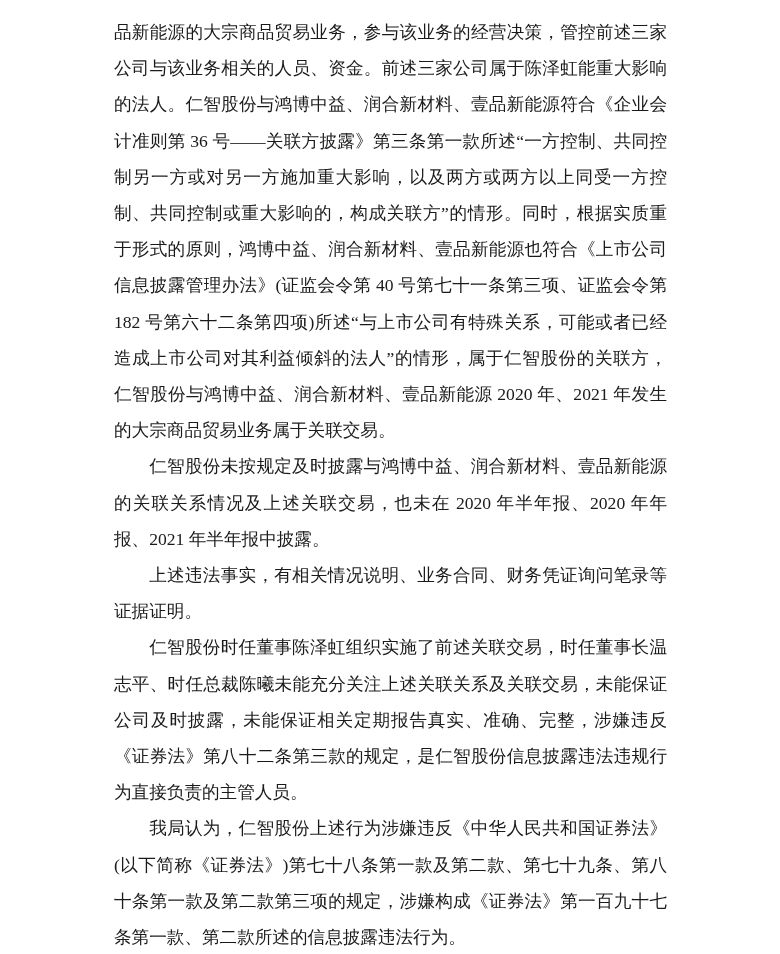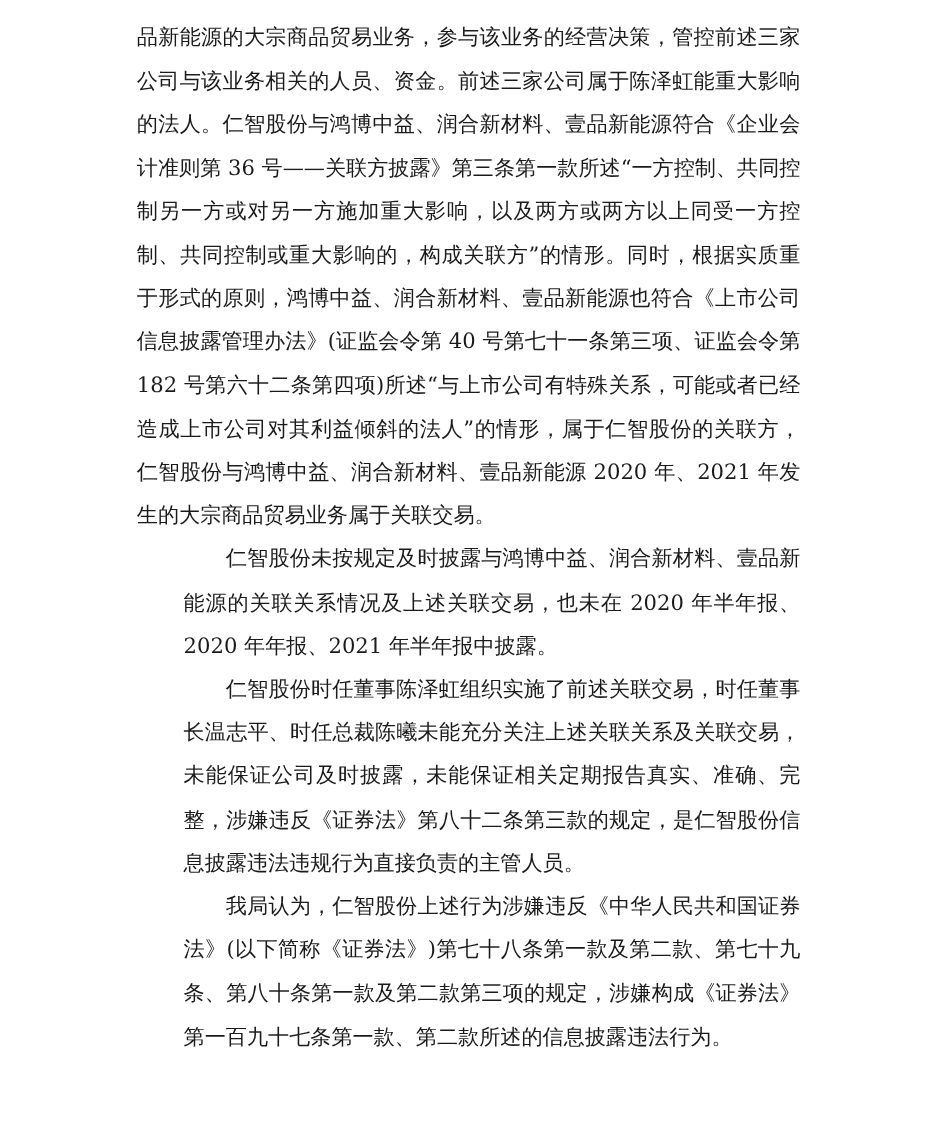--- a/index.html
+++ b/index.html
@@ -8,25 +8,26 @@
     position: absolute;
     left: 114px;
     top: 14px;
     width: 553px;
     font-family: "DejaVu Serif", "Liberation Serif", serif;
     font-size: 17.6px;
     line-height: 36.2px;
     color: #1a1a1a;
     text-align: justify;
   }
-  .para { margin: 0; }
-  .indent { text-indent: 2em; margin-left: 39px; }
+  .para { margin: 0; font-family: Liberation Serif, serif; }
+  .indent { text-indent: 2em; }
 </style>
 </head>
 <body>
 
 <div class="page">
   <p class="para">品新能源的大宗商品贸易业务，参与该业务的经营决策，管控前述三家公司与该业务相关的人员、资金。前述三家公司属于陈泽虹能重大影响的法人。仁智股份与鸿博中益、润合新材料、壹品新能源符合《企业会计准则第 36 号——关联方披露》第三条第一款所述“一方控制、共同控制另一方或对另一方施加重大影响，以及两方或两方以上同受一方控制、共同控制或重大影响的，构成关联方”的情形。同时，根据实质重于形式的原则，鸿博中益、润合新材料、壹品新能源也符合《上市公司信息披露管理办法》(证监会令第 40 号第七十一条第三项、证监会令第 182 号第六十二条第四项)所述“与上市公司有特殊关系，可能或者已经造成上市公司对其利益倾斜的法人”的情形，属于仁智股份的关联方，仁智股份与鸿博中益、润合新材料、壹品新能源 2020 年、2021 年发生的大宗商品贸易业务属于关联交易。</p>
   <p class="para indent">仁智股份未按规定及时披露与鸿博中益、润合新材料、壹品新能源的关联关系情况及上述关联交易，也未在 2020 年半年报、2020 年年报、2021 年半年报中披露。</p>
+  <p class="para indent">上述违法事实，有相关情况说明、业务合同、财务凭证询问笔录等证据证明。</p>
   <p class="para indent">仁智股份时任董事陈泽虹组织实施了前述关联交易，时任董事长温志平、时任总裁陈曦未能充分关注上述关联关系及关联交易，未能保证公司及时披露，未能保证相关定期报告真实、准确、完整，涉嫌违反《证券法》第八十二条第三款的规定，是仁智股份信息披露违法违规行为直接负责的主管人员。</p>
   <p class="para indent">我局认为，仁智股份上述行为涉嫌违反《中华人民共和国证券法》(以下简称《证券法》)第七十八条第一款及第二款、第七十九条、第八十条第一款及第二款第三项的规定，涉嫌构成《证券法》第一百九十七条第一款、第二款所述的信息披露违法行为。</p>
 
 </div>
 
 </body></html>

